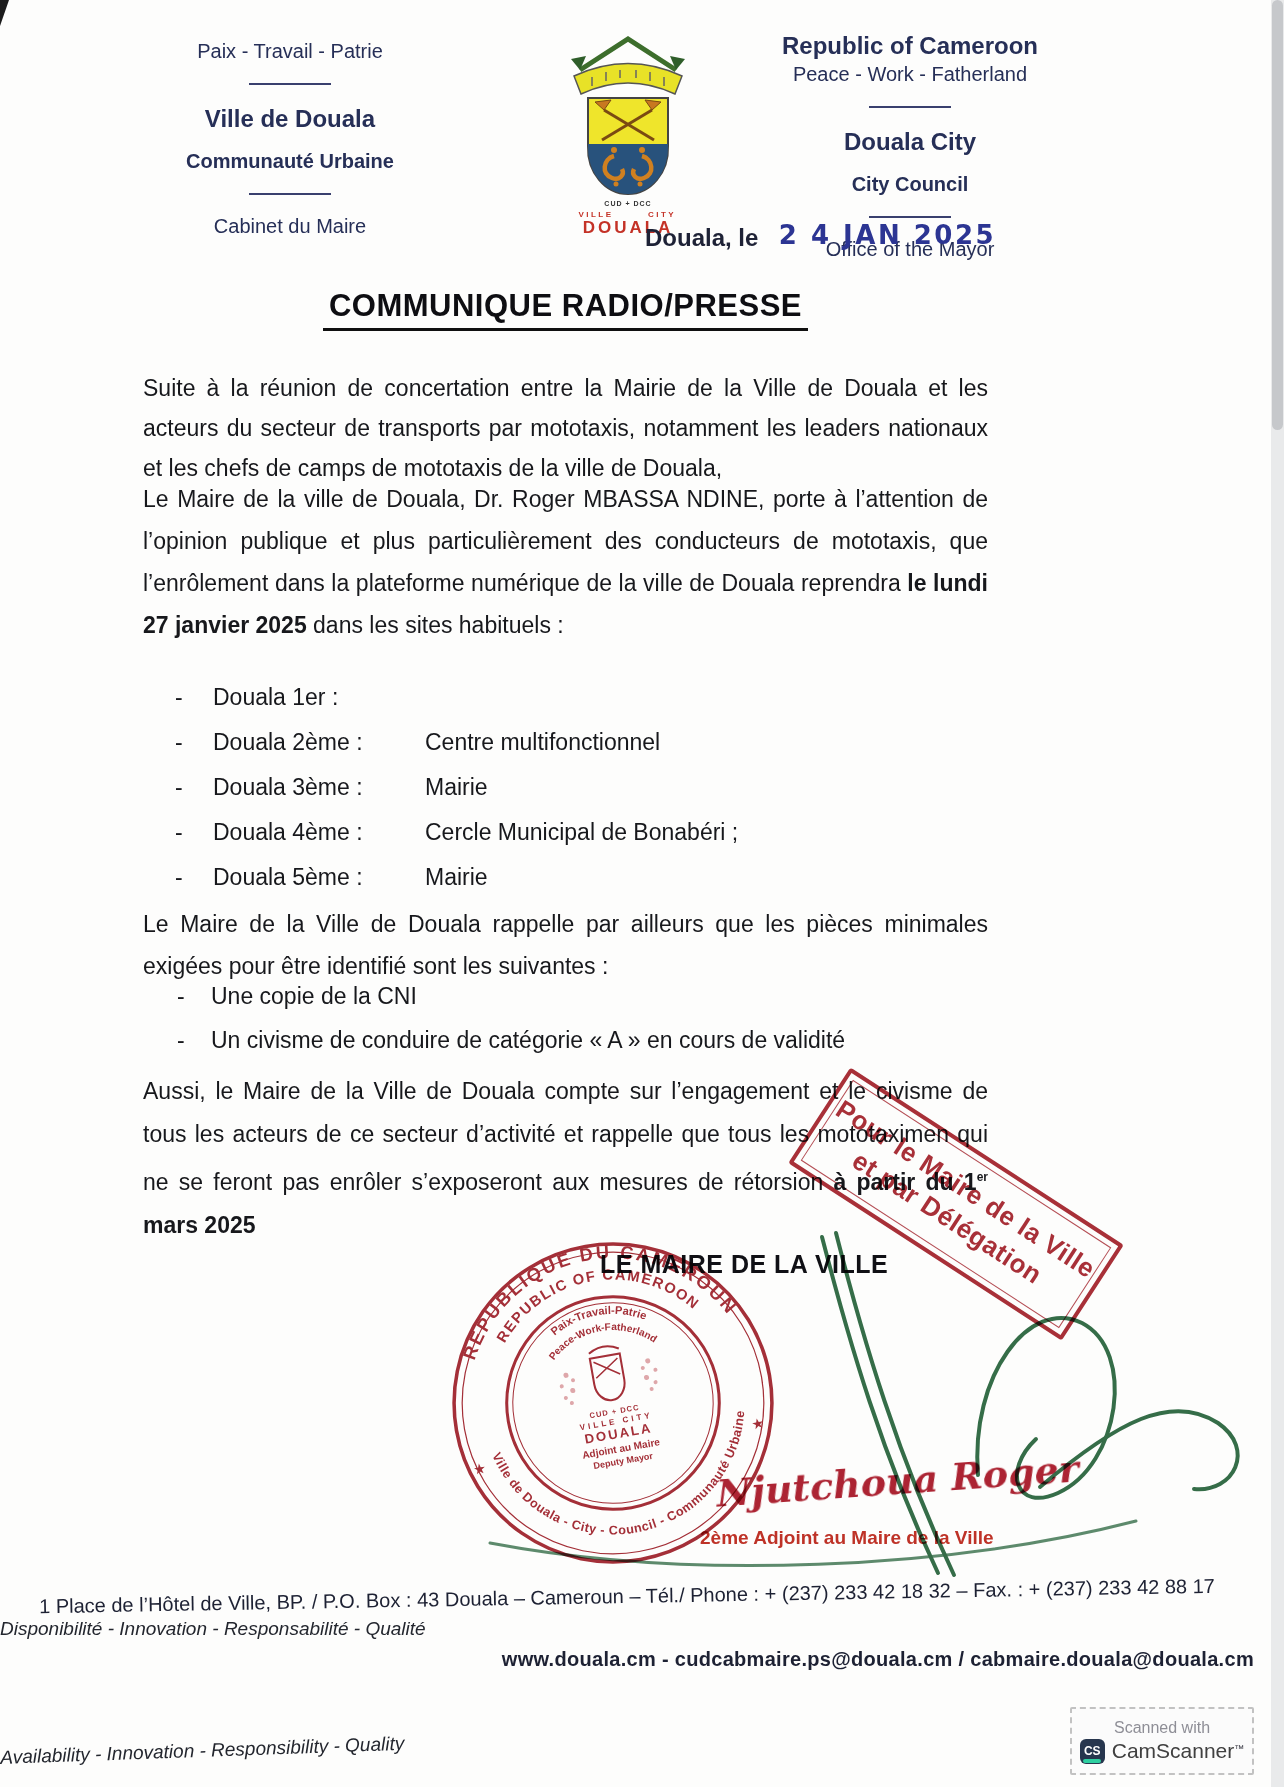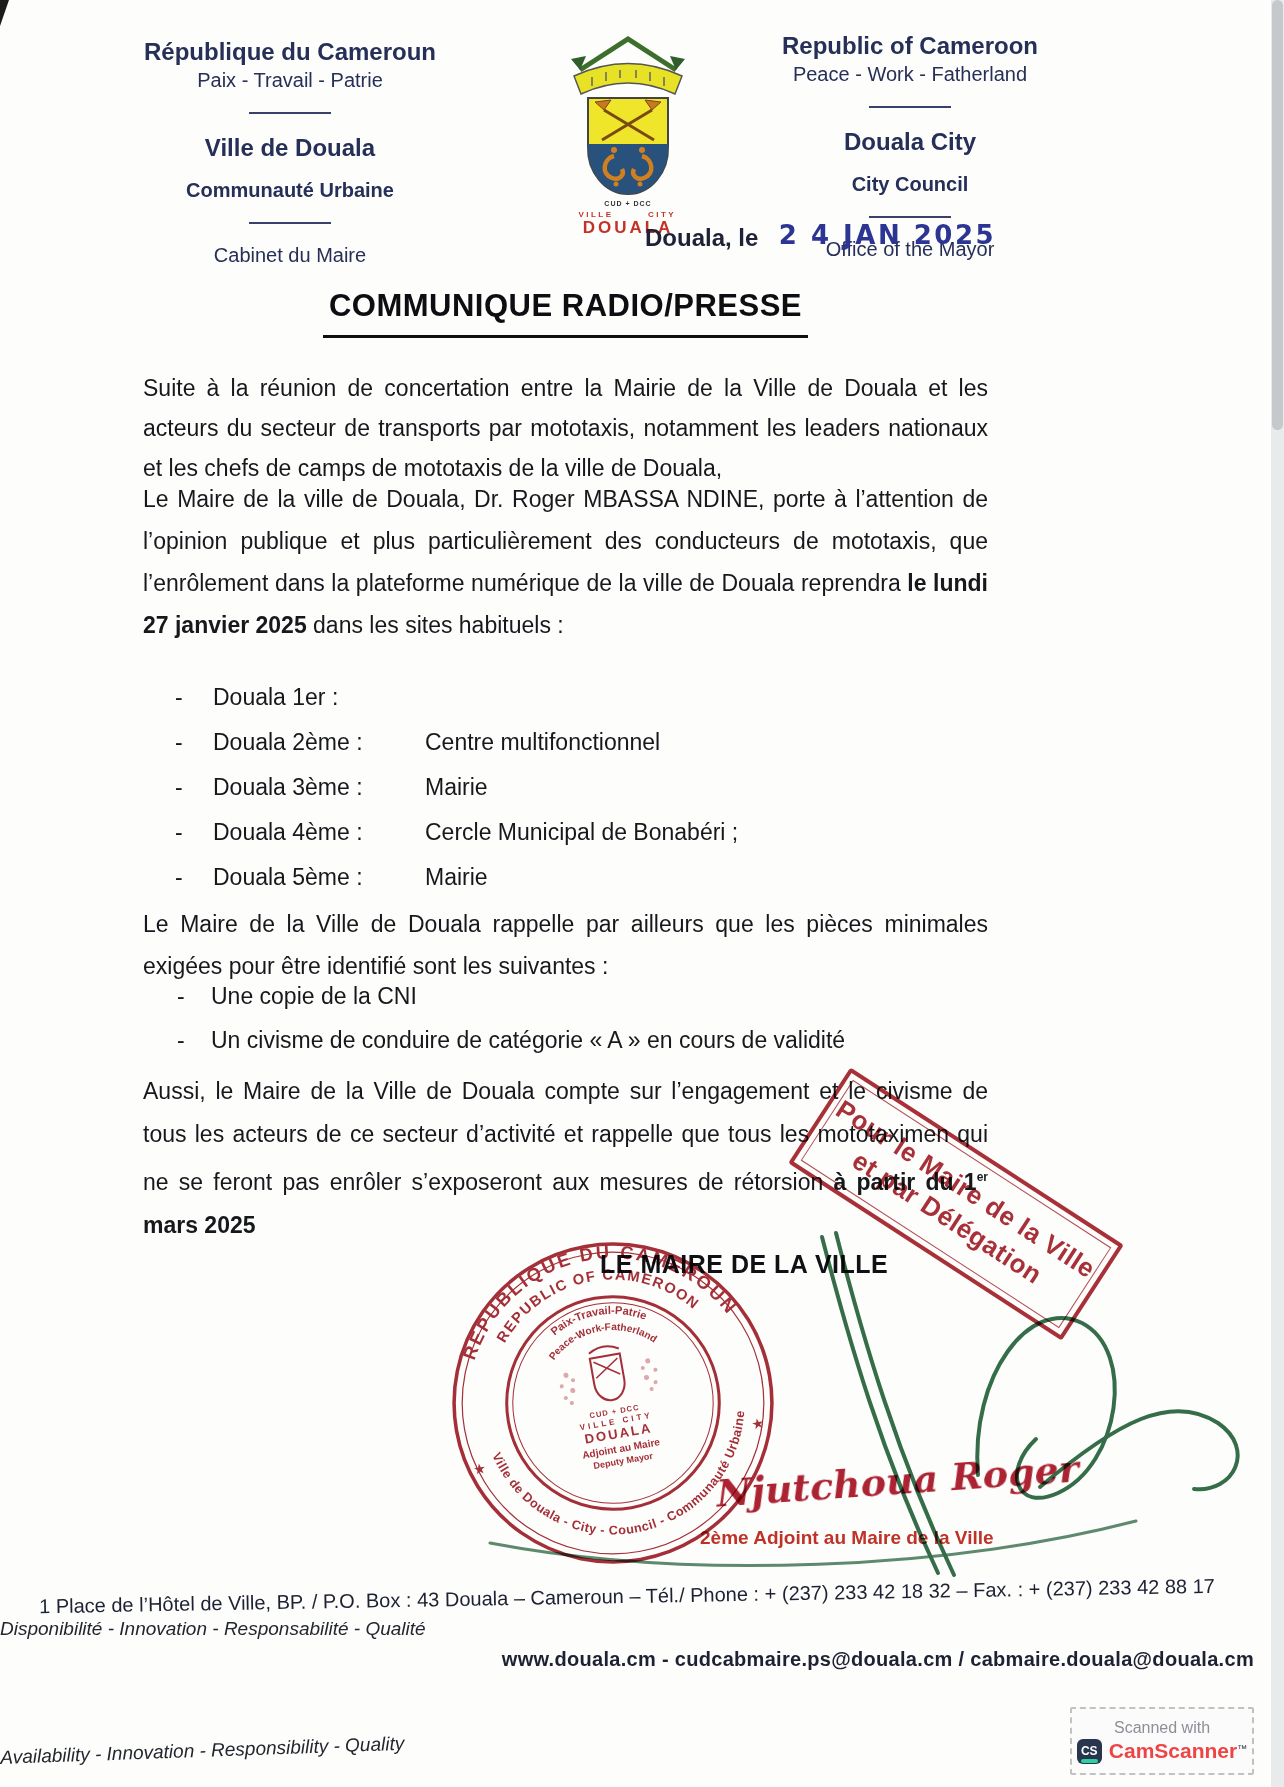--- a/index.html
+++ b/index.html
@@ -16,21 +16,21 @@
   .hdr .office{font-size:20px;}
   .logo{position:absolute;left:558px;top:26px;}
   
   .dateline{position:absolute;left:645px;top:222px;white-space:nowrap;}
   .date-prefix{font-size:24px;font-weight:700;color:#1e2236;}
   .date-stamp{font-family:"DejaVu Sans",sans-serif;font-size:26px;font-weight:700;color:#2c3593;
               letter-spacing:2.5px;margin-left:16px;display:inline-block;transform:translateY(-2px);}
   
   .title-wrap{position:absolute;left:143px;top:288px;width:845px;text-align:center;}
   .title{display:inline-block;font-size:31px;font-weight:700;letter-spacing:.5px;color:#0e0e12;
-         border-bottom:3.5px solid #101010;padding:0 6px 11px;}
+         border-bottom:3.5px solid #101010;padding:0 6px 4px;}
   
   .para{position:absolute;left:143px;width:845px;font-size:23px;line-height:40px;text-align:justify;color:#17181c;}
   .p1{top:368px;}
   .p2{top:478px;line-height:42px;}
   .p3{top:903px;line-height:42px;}
   .p4{top:1070px;line-height:43px;}
   .b{font-weight:700;}
   sup.er{font-size:12px;}
   .sites{position:absolute;left:143px;top:684px;width:845px;}
   .site-row{display:grid;grid-template-columns:38px 212px auto;padding-left:32px;height:45px;
@@ -64,38 +64,37 @@
   
   .cs-badge{position:absolute;left:1070px;top:1707px;width:180px;height:64px;border:2px dashed #c2c2c2;
             border-radius:2px;background:#fbfbfb;display:flex;flex-direction:column;align-items:center;
             justify-content:center;gap:2px;}
   .cs-scanned{font-size:16px;color:#8e8e96;}
   .cs-row{display:flex;gap:7px;}
   .cs-icon{position:relative;width:25px;height:25px;border-radius:6px;background:#27364e;color:#fff;
            font-size:12px;font-weight:700;display:flex;align-items:center;justify-content:center;}
   .cs-icon::after{content:"";position:absolute;left:15%;bottom:1px;width:70%;height:4px;
            background:#2ecfa0;border-radius:2px;}
-  .cs-brand{font-size:21px;font-weight:700;color:#ef4444;margin-top:40px;}
+  .cs-brand{font-size:21px;font-weight:400;color:#404040;margin-top:40px;}
   .cs-tm{font-size:10px;vertical-align:super;color:#30303c;}
   
   .scrollbar{position:absolute;right:0;top:0;width:13px;height:100%;background:#e9eaeb;}
   .scroll-thumb{position:absolute;right:1px;top:0;width:11px;height:430px;background:#c6c8cb;border-radius:6px;}
   .corner{position:absolute;left:0;top:0;width:0;height:0;border-top:26px solid #1c1c1c;
           border-right:9px solid transparent;}
   svg text{font-family:"Liberation Sans",sans-serif;}
 </style>
 </head>
 <body>
 
 <div class="page">
 
   <div class="corner"></div>
 
   <div class="hdr hdr-left">
-    <div class="big">République du Cameroun</div>
     <div class="sub">Paix - Travail - Patrie</div>
     <div class="div"></div>
     <div class="big">Ville de Douala</div>
     <div class="sub-b">Communauté Urbaine</div>
     <div class="div"></div>
     <div class="office">Cabinet du Maire</div>
   </div>
 
   <svg class="logo" width="140" height="212" viewBox="0 0 140 212">
     <g>

